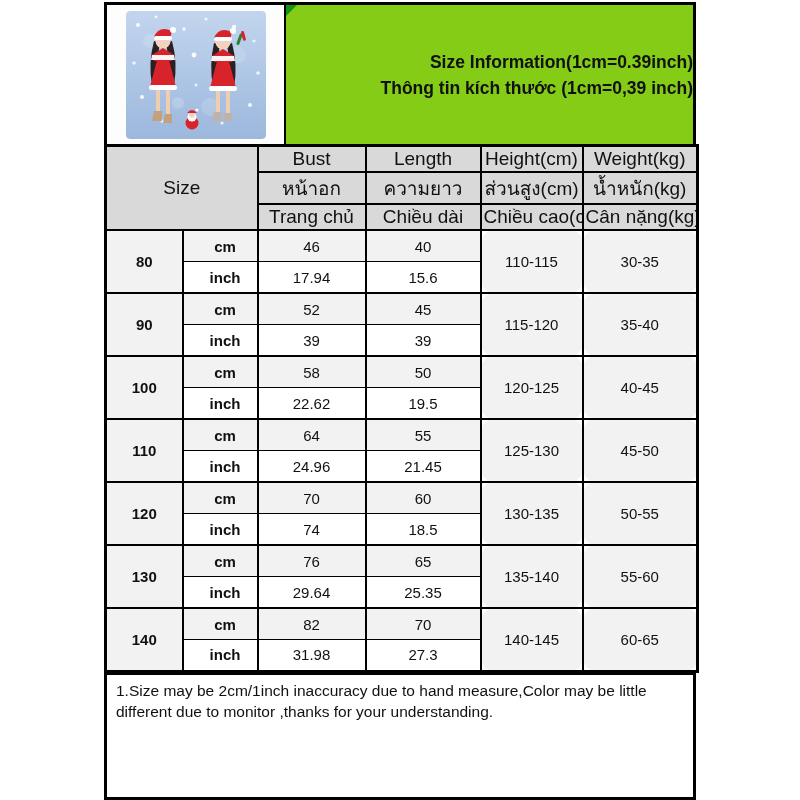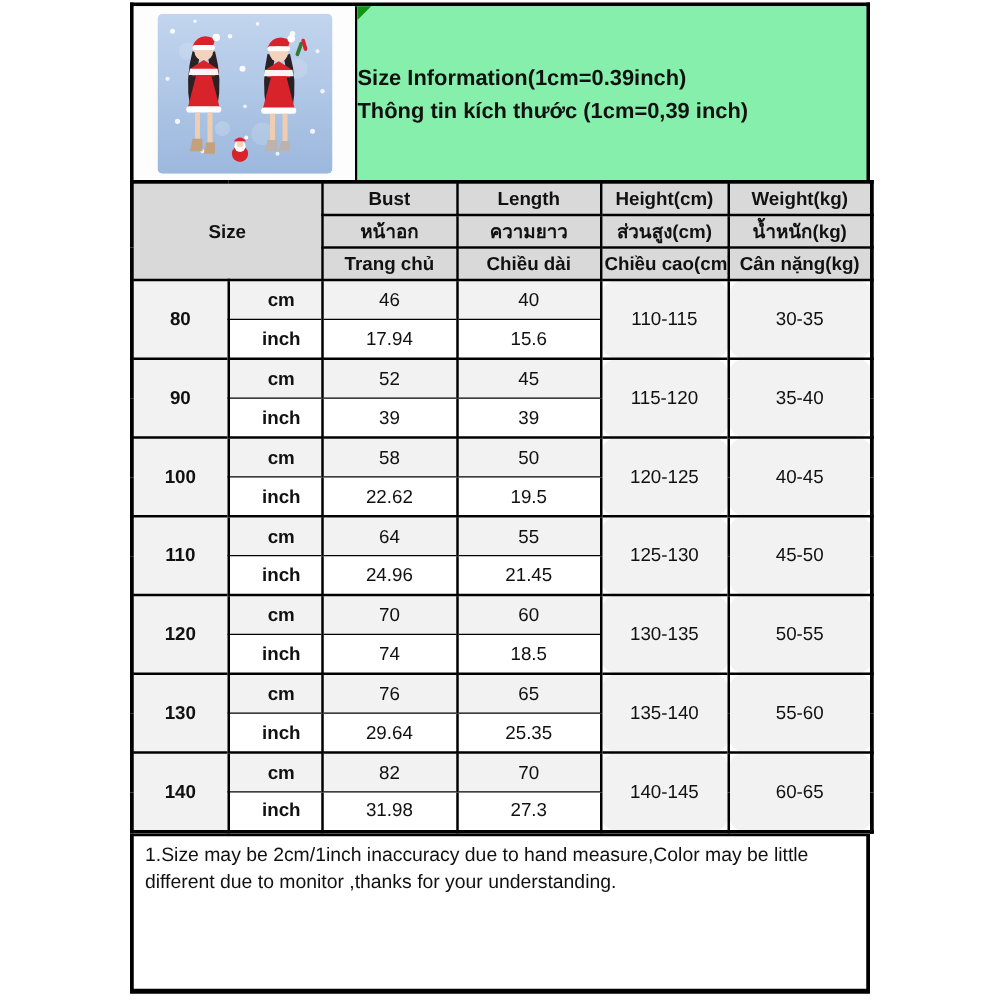--- a/index.html
+++ b/index.html
@@ -21,43 +21,43 @@
   }
   .photo-cell{
     width:177px;flex:0 0 177px;
     border-right:2px solid #000;
     display:flex;align-items:center;justify-content:center;
     background:#fdfdfd;
   }
   .photo-frame{border-radius:4px;overflow:hidden;display:block;}
   .title-cell{
     position:relative;flex:1;
-    display:flex;flex-direction:column;justify-content:center;align-items:flex-start;
-    background:#86efac;
+    display:flex;flex-direction:column;justify-content:center;align-items:flex-end;
+    background:#84cc16;
     text-align:center;
   }
   .title-line{font-weight:bold;font-size:17.5px;line-height:26px;white-space:nowrap;}
   .corner-flag{
     position:absolute;left:0;top:0;width:0;height:0;
     border-top:11px solid #149414;
     border-right:11px solid transparent;
   }
 
   
   table.size-table{
     width:592px;table-layout:fixed;border-collapse:collapse;
     border:3px solid #000;
     font-size:15px;
   }
   .size-table th,.size-table td{
     border:2px solid #000;
     text-align:center;vertical-align:middle;
     padding:0 2px;overflow:hidden;white-space:nowrap;
   }
-  .size-table thead th{height:24px;background:#d9d9d9;font-weight:bold;font-size:15px;}
+  .size-table thead th{height:24px;background:#d9d9d9;font-weight:normal;font-size:19px;}
   th.size-big{font-size:29px;font-weight:bold;background:#d9d9d9;}
   .size-table tbody tr{height:31.5px;}
   td.c-size{background:#d9d9d9;font-weight:bold;}
   td.c-unit{font-weight:bold;padding-left:12px;}
   tr.row-cm td{background:#f2f2f2;}
   tr.row-inch td{background:#ffffff;}
   td.c-range{background:#f2f2f2;border-radius:13px;}
   tr.row-cm td{border-bottom-width:1px;}
   tr.row-inch td{border-top-width:1px;}
 

